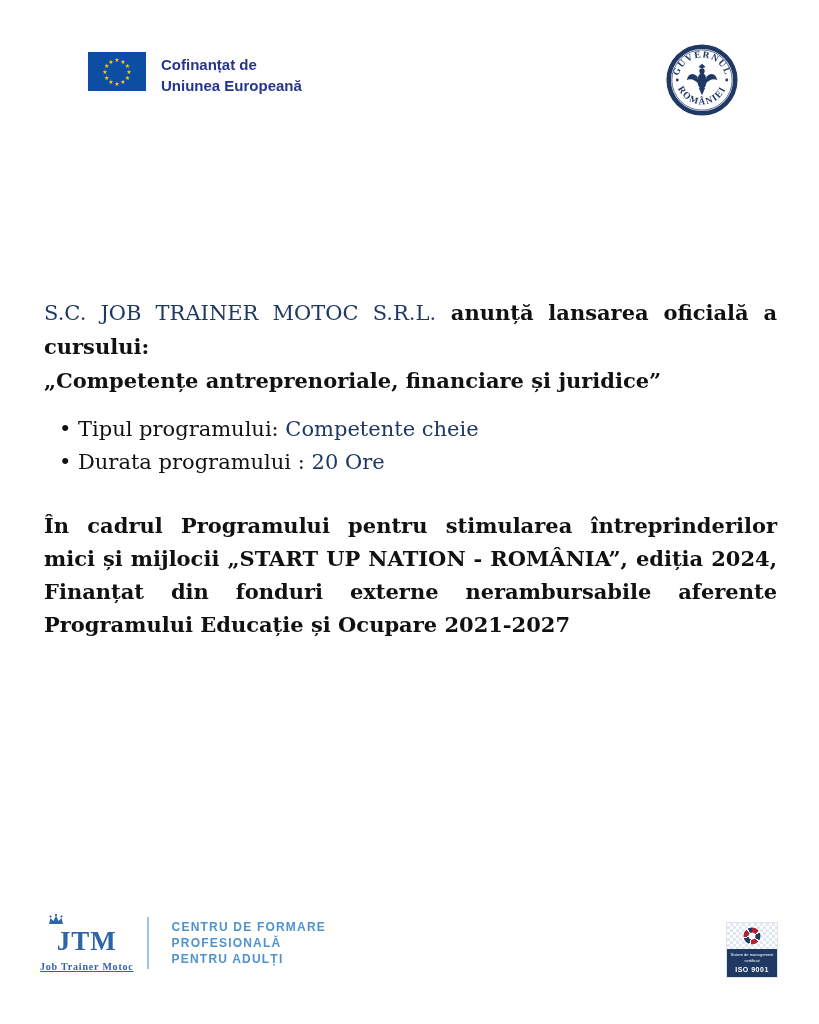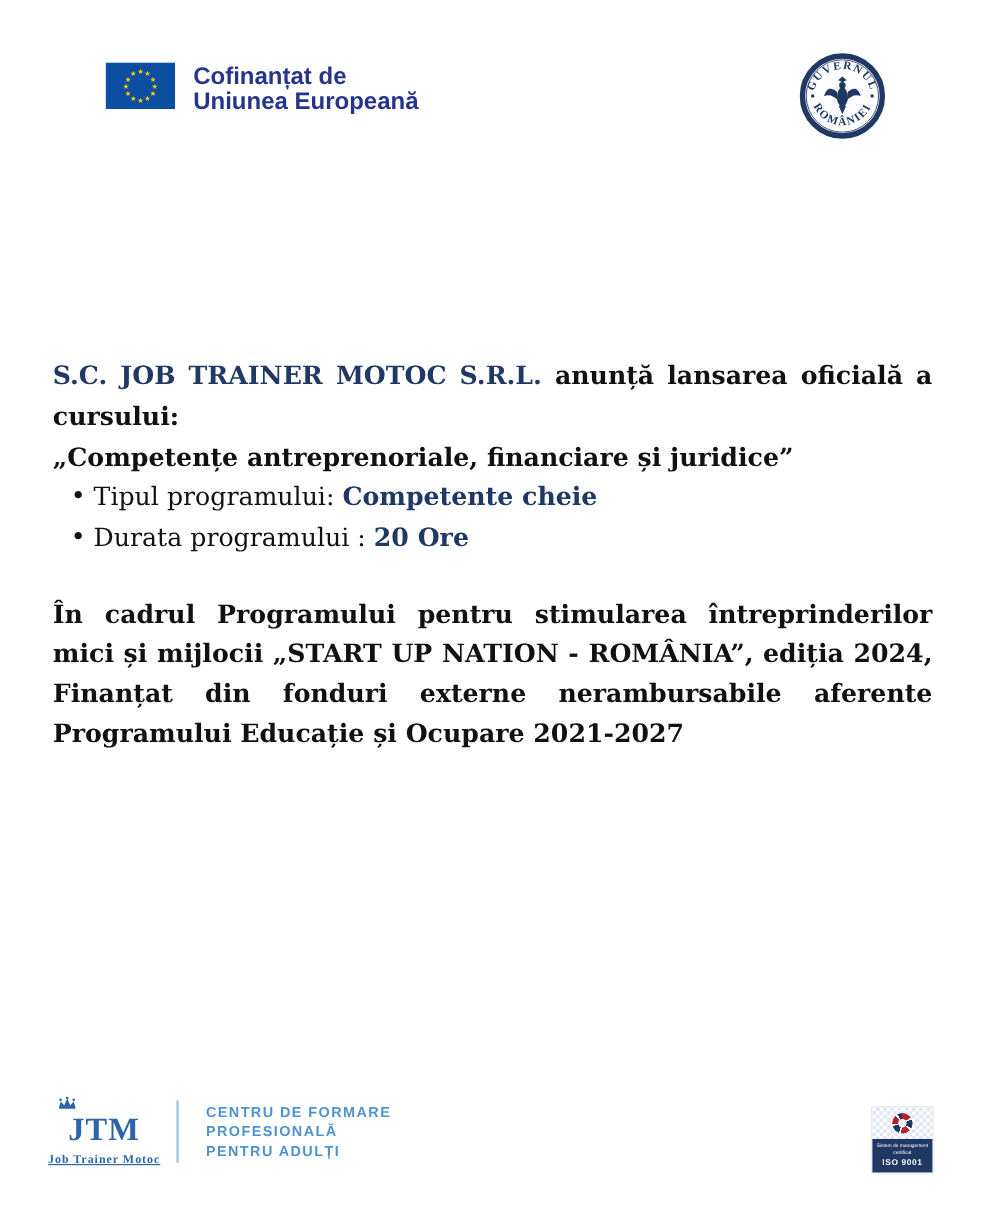--- a/index.html
+++ b/index.html
@@ -9,41 +9,41 @@
     background:#ffffff;
     font-family:"DejaVu Serif",serif;
     color:#111;
     overflow:hidden;
   }
 
   
   .eu-block{position:absolute;left:88px;top:52px;display:flex;align-items:flex-start;}
   .eu-flag{width:58px;height:39px;display:block;}
   .eu-text{margin-left:15px;font-family:"Liberation Sans",sans-serif;font-weight:bold;
-    font-size:20px;line-height:21px;color:#26358c;margin-top:2px;}
+    font-size:15px;line-height:21px;color:#26358c;margin-top:2px;}
   .gov-seal{position:absolute;left:666px;top:44px;width:72px;height:72px;}
 
   
   .doc-title{
     position:absolute;left:42px;top:172px;width:740px;margin:0;
     font-family:"Liberation Serif",serif;font-weight:bold;
     font-size:54px;letter-spacing:0px;color:#000;white-space:nowrap;
   }
 
   
   .content{position:absolute;left:44px;top:296px;width:733px;font-size:21px;line-height:33px;}
   .content p{margin:0;}
   .jst{text-align:justify;}
-  .navy{color:#1f3864;font-weight:bold;}
+  .navy{color:#1f3864;font-weight:normal;}
   .blue{color:#2e75b6;font-weight:bold;}
   .b{font-weight:bold;}
   .intro{margin-bottom:32px;}
   .course{font-weight:bold;margin-bottom:29px;}
   .schedule{font-weight:bold;margin-bottom:24px;}
-  ul.bullets{list-style:none;margin:0 0 30px 0;padding:0;}
+  ul.bullets{list-style:none;margin:16px 0 30px 0;padding:0;}
   ul.bullets li{position:relative;padding-left:34px;}
   ul.bullets li::before{content:"•";position:absolute;left:15px;top:0;color:#111;}
   .note{font-weight:bold;}
 
   
   .jtm{position:absolute;left:40px;top:914px;display:flex;align-items:center;}
   .jtm-left{position:relative;text-align:center;padding-top:9px;}
   .jtm-crown{position:absolute;left:8px;top:0px;}
   .jtm-acronym{font-family:"Liberation Serif",serif;font-weight:bold;font-size:27px;
     line-height:36px;color:#2e64a8;letter-spacing:1px;}

